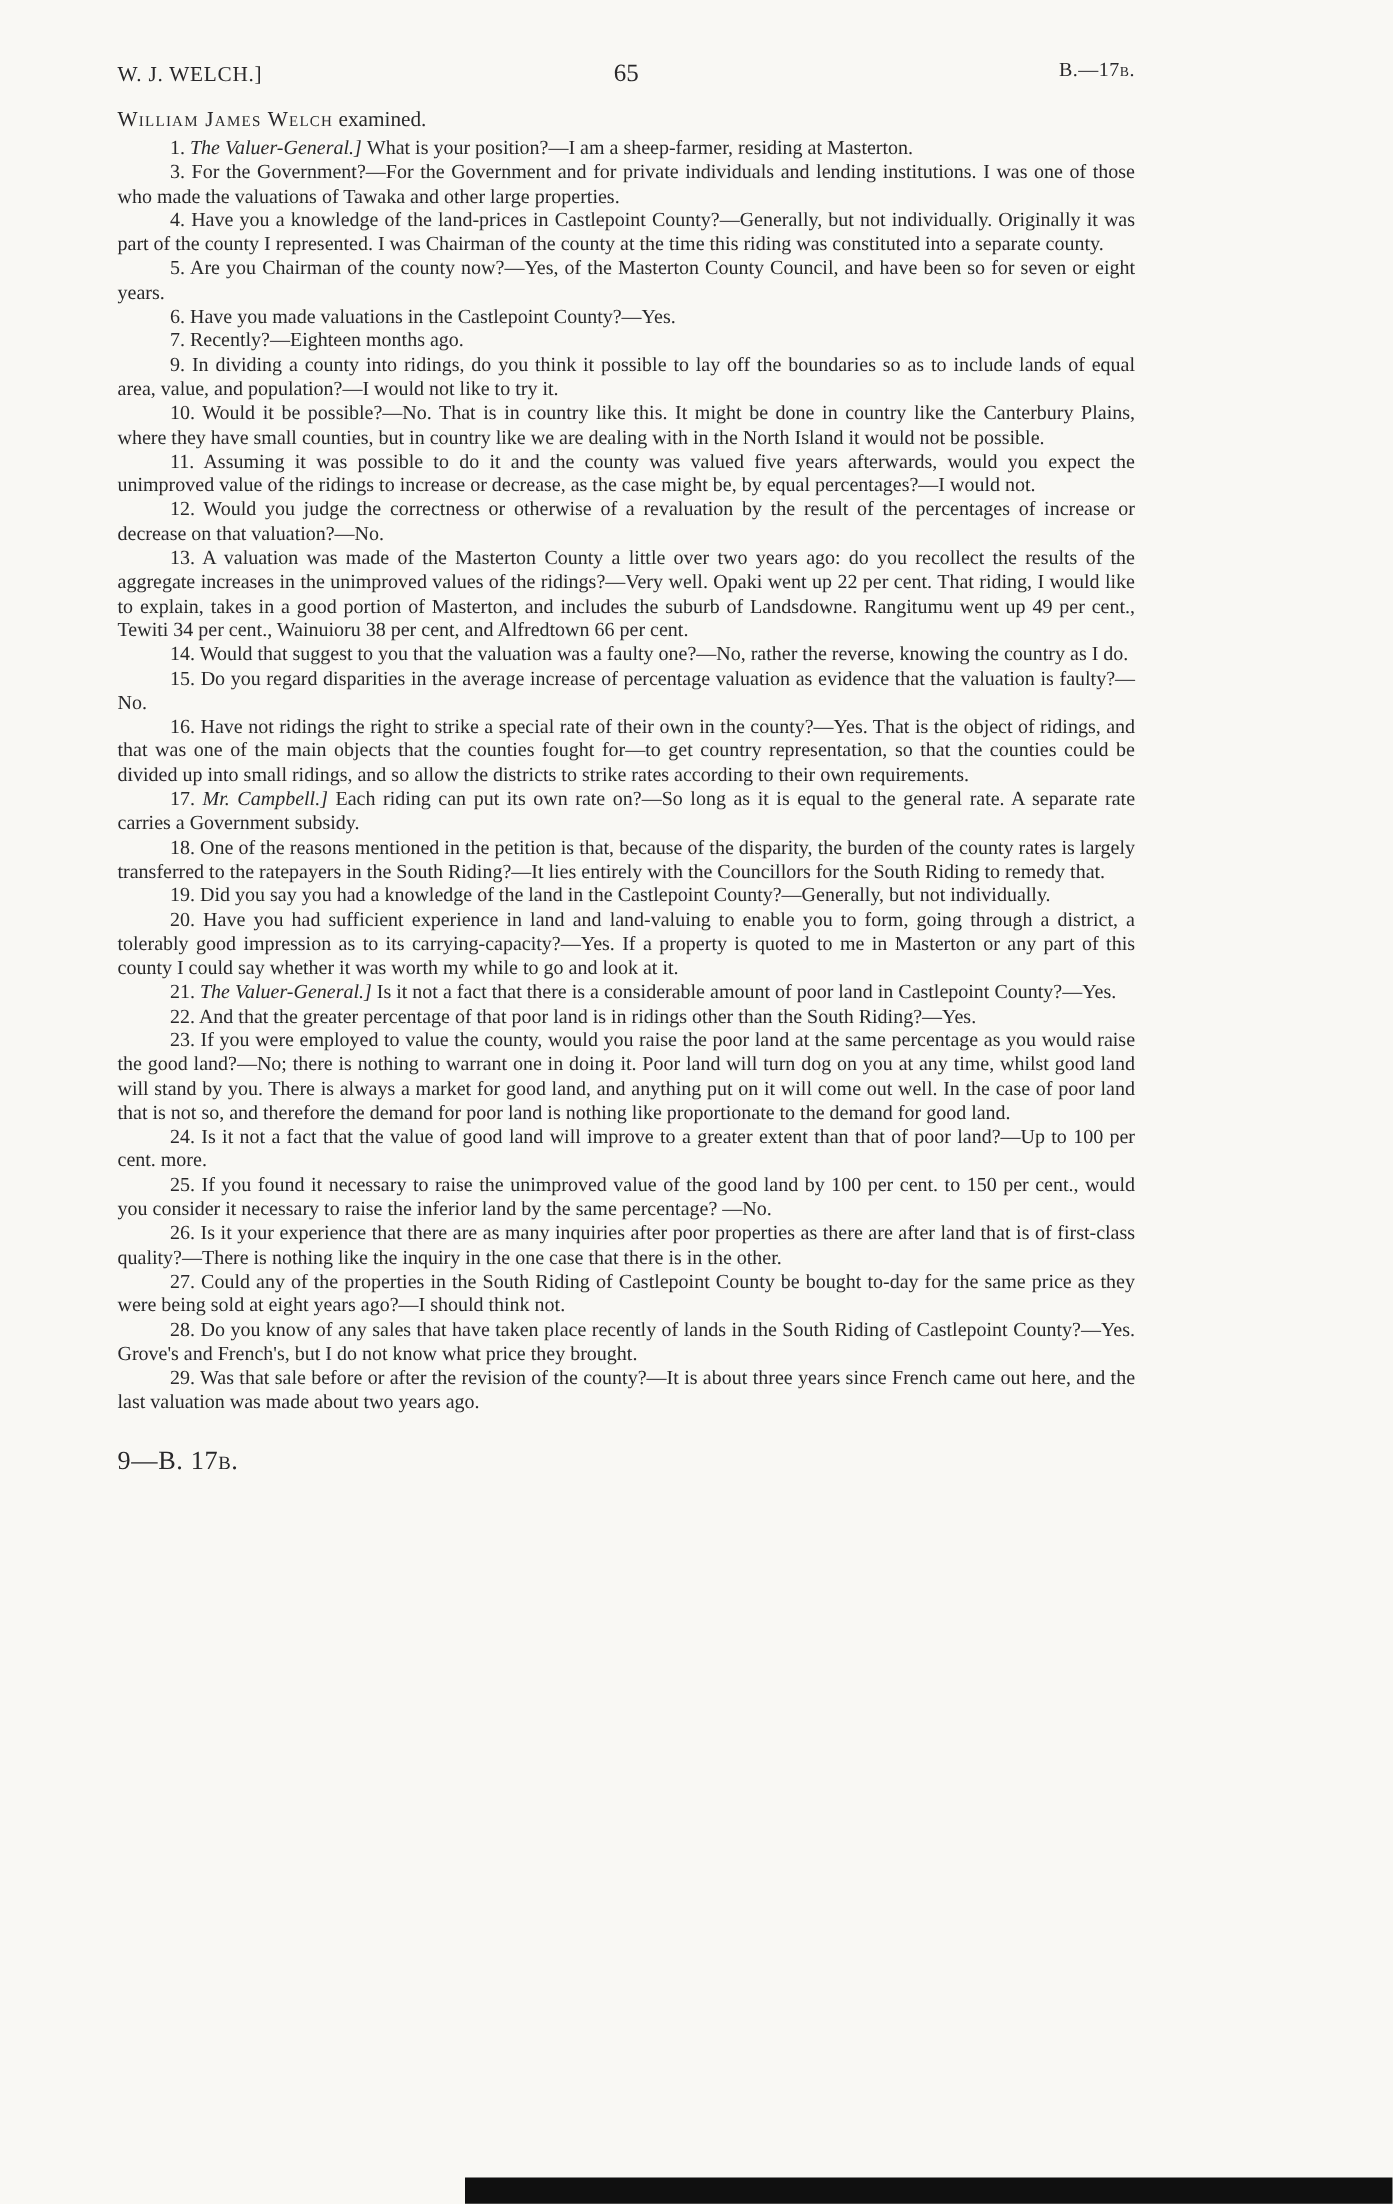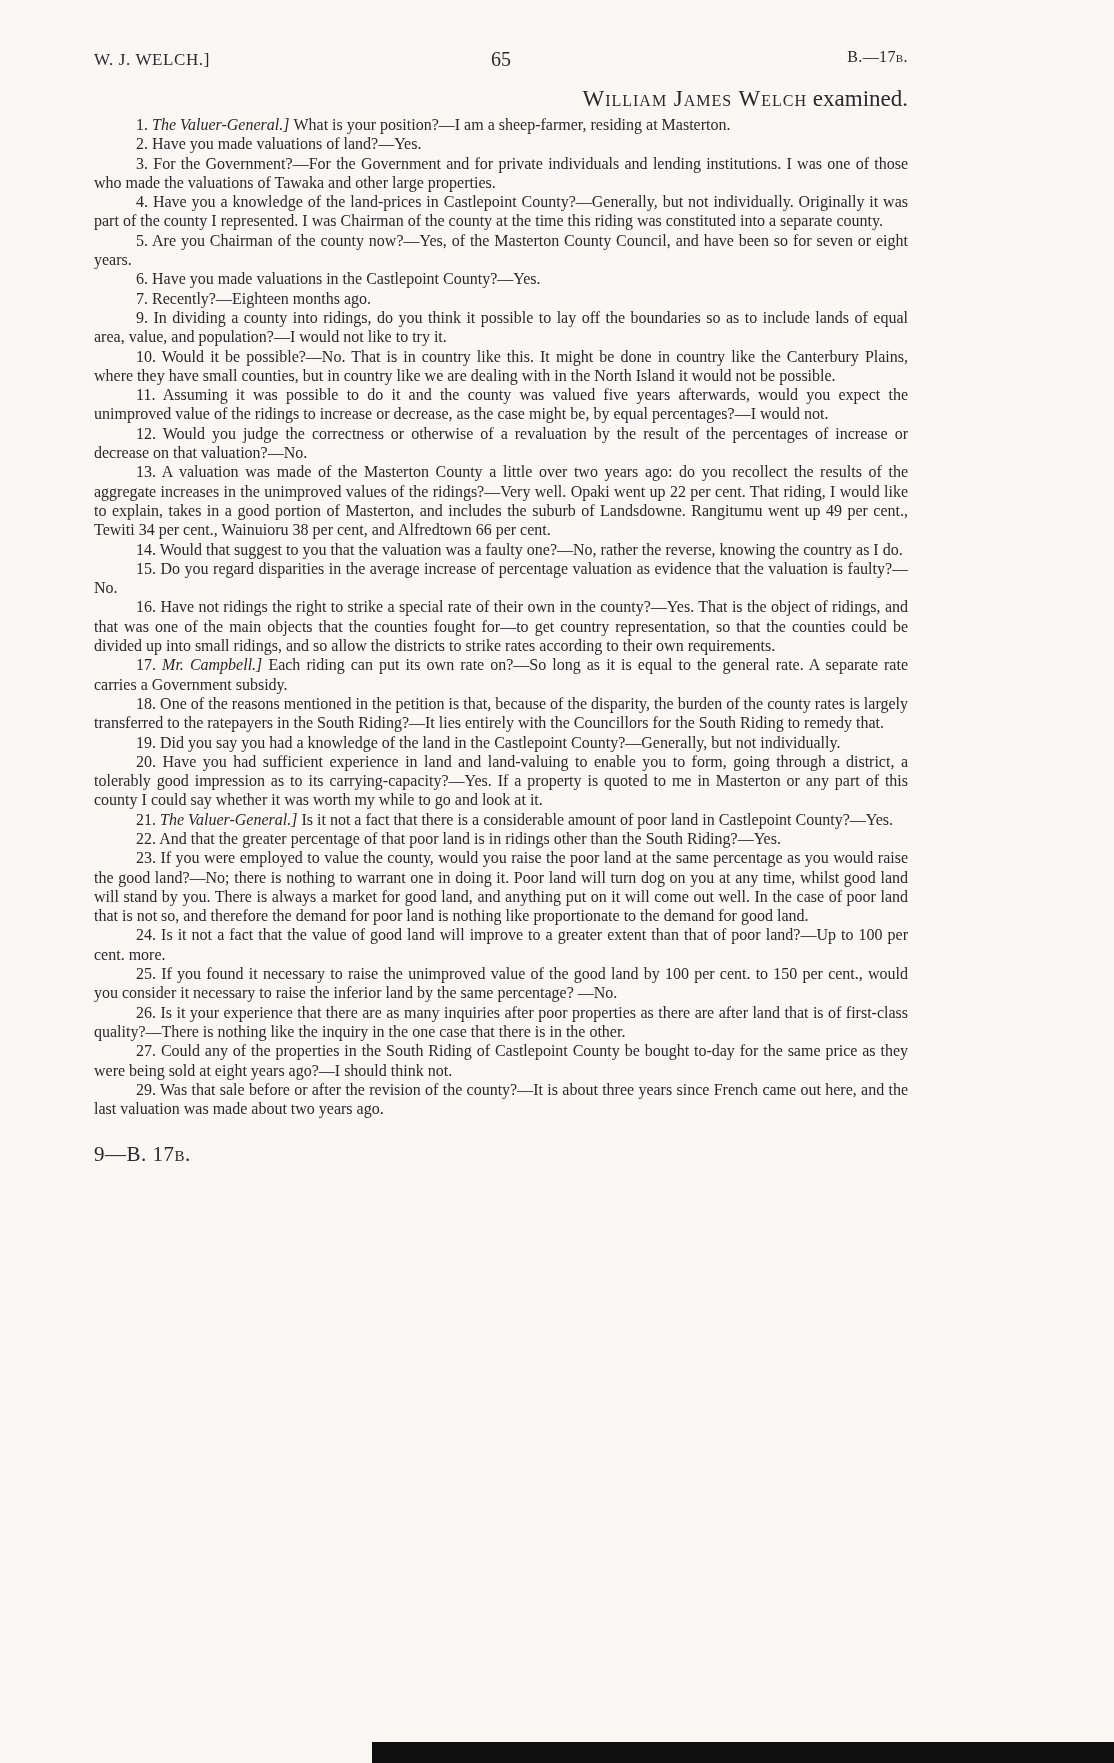--- a/index.html
+++ b/index.html
@@ -38,22 +38,22 @@
   }
   .h-right {
     position: absolute;
     right: 0;
     top: 0;
     font-size: 16px;
     letter-spacing: 0.4px;
   }
   .smallcaps { font-variant: small-caps; }
   .title {
-    text-align: right;
-    font-size: 23px;
+    text-align: left;
+    font-size: 17px;
     margin-top: 14px;
     margin-bottom: 3px;
   }
   .title .smallcaps { letter-spacing: 1px; }
   .body-text {
     text-align: justify;
     font-size: 16px;
     line-height: 19.3px;
   }
   .para {
@@ -85,21 +85,20 @@
     <span class="h-center">65</span>
     <span class="h-right smallcaps">B.—17b.</span>
   </div>
 
   <div class="title">
     <span class="smallcaps">William James Welch</span><span> examined.</span>
   </div>
 
   <div class="body-text" id="document-body">
       <p class="para"><span class="num">1. </span><span class="lead">The Valuer-General.] </span><span>What is your position?—I am a sheep-farmer, residing at Masterton.</span></p>
-      <p class="para"><span class="num">2. </span><span>Have you made valuations of land?—Yes.</span></p>
       <p class="para"><span class="num">3. </span><span>For the Government?—For the Government and for private individuals and lending institutions.  I was one of those who made the valuations of Tawaka and other large properties.</span></p>
       <p class="para"><span class="num">4. </span><span>Have you a knowledge of the land-prices in Castlepoint County?—Generally, but not individually.  Originally it was part of the county I represented.  I was Chairman of the county at the time this riding was constituted into a separate county.</span></p>
       <p class="para"><span class="num">5. </span><span>Are you Chairman of the county now?—Yes, of the Masterton County Council, and have been so for seven or eight years.</span></p>
       <p class="para"><span class="num">6. </span><span>Have you made valuations in the Castlepoint County?—Yes.</span></p>
       <p class="para"><span class="num">7. </span><span>Recently?—Eighteen months ago.</span></p>
       <p class="para"><span class="num">9. </span><span>In dividing a county into ridings, do you think it possible to lay off the boundaries so as to include lands of equal area, value, and population?—I would not like to try it.</span></p>
       <p class="para"><span class="num">10. </span><span>Would it be possible?—No.  That is in country like this.  It might be done in country like the Canterbury Plains, where they have small counties, but in country like we are dealing with in the North Island it would not be possible.</span></p>
       <p class="para"><span class="num">11. </span><span>Assuming it was possible to do it and the county was valued five years afterwards, would you expect the unimproved value of the ridings to increase or decrease, as the case might be, by equal percentages?—I would not.</span></p>
       <p class="para"><span class="num">12. </span><span>Would you judge the correctness or otherwise of a revaluation by the result of the percentages of increase or decrease on that valuation?—No.</span></p>
       <p class="para"><span class="num">13. </span><span>A valuation was made of the Masterton County a little over two years ago: do you recollect the results of the aggregate increases in the unimproved values of the ridings?—Very well.  Opaki went up 22 per cent.  That riding, I would like to explain, takes in a good portion of Masterton, and includes the suburb of Landsdowne.  Rangitumu went up 49 per cent., Tewiti 34 per cent., Wainuioru 38 per cent, and Alfredtown 66 per cent.</span></p>
@@ -110,20 +109,21 @@
       <p class="para"><span class="num">18. </span><span>One of the reasons mentioned in the petition is that, because of the disparity, the burden of the county rates is largely transferred to the ratepayers in the South Riding?—It lies entirely with the Councillors for the South Riding to remedy that.</span></p>
       <p class="para"><span class="num">19. </span><span>Did you say you had a knowledge of the land in the Castlepoint County?—Generally, but not individually.</span></p>
       <p class="para"><span class="num">20. </span><span>Have you had sufficient experience in land and land-valuing to enable you to form, going through a district, a tolerably good impression as to its carrying-capacity?—Yes.  If a property is quoted to me in Masterton or any part of this county I could say whether it was worth my while to go and look at it.</span></p>
       <p class="para"><span class="num">21. </span><span class="lead">The Valuer-General.] </span><span>Is it not a fact that there is a considerable amount of poor land in Castlepoint County?—Yes.</span></p>
       <p class="para"><span class="num">22. </span><span>And that the greater percentage of that poor land is in ridings other than the South Riding?—Yes.</span></p>
       <p class="para"><span class="num">23. </span><span>If you were employed to value the county, would you raise the poor land at the same percentage as you would raise the good land?—No; there is nothing to warrant one in doing it.  Poor land will turn dog on you at any time, whilst good land will stand by you.  There is always a market for good land, and anything put on it will come out well.  In the case of poor land that is not so, and therefore the demand for poor land is nothing like proportionate to the demand for good land.</span></p>
       <p class="para"><span class="num">24. </span><span>Is it not a fact that the value of good land will improve to a greater extent than that of poor land?—Up to 100 per cent. more.</span></p>
       <p class="para"><span class="num">25. </span><span>If you found it necessary to raise the unimproved value of the good land by 100 per cent. to 150 per cent., would you consider it necessary to raise the inferior land by the same percentage? —No.</span></p>
       <p class="para"><span class="num">26. </span><span>Is it your experience that there are as many inquiries after poor properties as there are after land that is of first-class quality?—There is nothing like the inquiry in the one case that there is in the other.</span></p>
       <p class="para"><span class="num">27. </span><span>Could any of the properties in the South Riding of Castlepoint County be bought to-day for the same price as they were being sold at eight years ago?—I should think not.</span></p>
+      <p class="para"><span class="num">28. </span><span>Do you know of any sales that have taken place recently of lands in the South Riding of Castlepoint County?—Yes.  Grove's and French's, but I do not know what price they brought.</span></p>
       <p class="para"><span class="num">29. </span><span>Was that sale before or after the revision of the county?—It is about three years since French came out here, and the last valuation was made about two years ago.</span></p>
     </div>
 
   <div class="footer">
     <span class="smallcaps">9—B. 17b.</span>
   </div>
 
 </div>
 
 <div class="scan-bar"></div>

